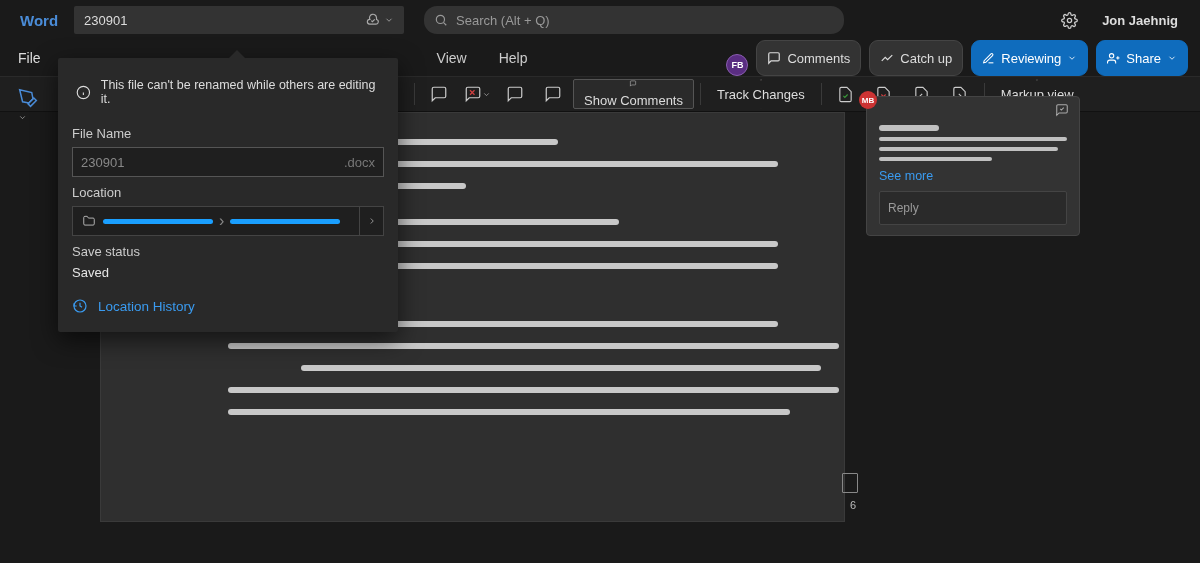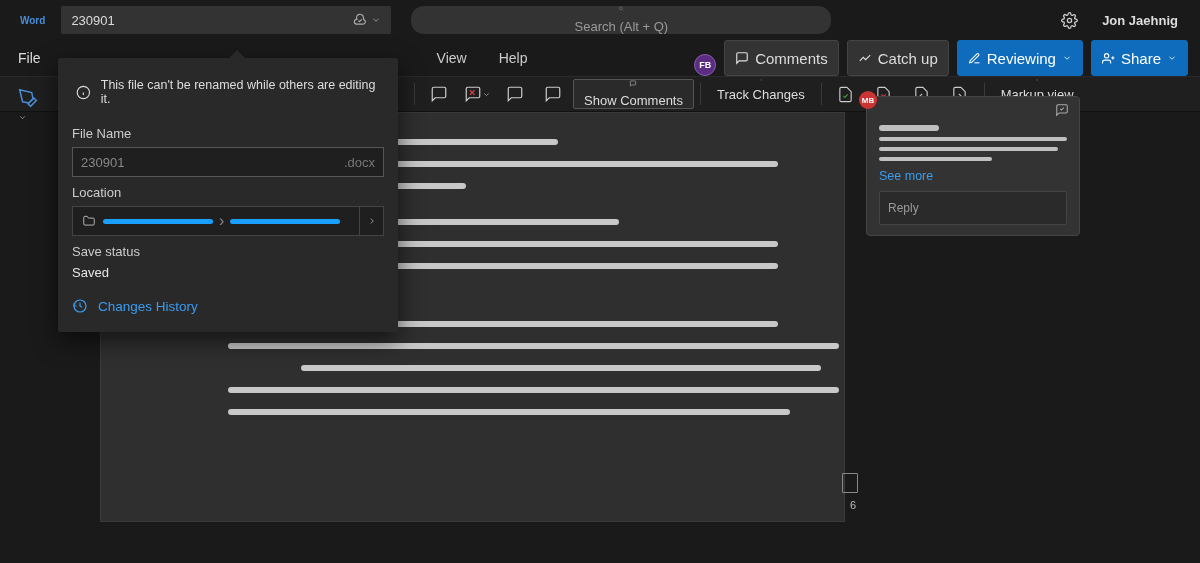--- a/index.html
+++ b/index.html
@@ -1,32 +1,32 @@
 <!DOCTYPE html>
 <html><head>
 <meta charset="utf-8">
 <style>
   * { margin: 0; padding: 0; box-sizing: border-box; font-family: "Segoe UI", Arial, sans-serif; }
   body { background: #1a1a1a; color: #e0e0e0; width: 1200px; height: 563px; overflow: hidden; position: relative; }
   
   .topbar { height: 40px; display: flex; align-items: center; background: #1a1a1a; padding: 0 8px; gap: 4px; }
-  .word-logo { color: #4a8cd8; font-weight: 600; font-size: 10px; padding: 0 12px; }
+  .word-logo { color: #4a8cd8; font-weight: 600; font-size: 15px; padding: 0 12px; }
   .title-area { background: #333; height: 28px; width: 330px; display: flex; align-items: center; padding: 0 10px; font-size: 13px; color: #ddd; border-radius: 2px; justify-content: space-between; }
   .save-status-icon { display: flex; align-items: center; gap: 4px; color: #aaa; }
-  .searchbar { margin-left: 16px; background: #333; height: 28px; width: 420px; display: flex; align-items: center; padding: 0 10px; font-size: 13px; color: #999; border-radius: 13px; gap: 8px; flex-direction: column; }
+  .searchbar { margin-left: 16px; background: #333; height: 28px; width: 420px; display: flex; align-items: center; padding: 0 10px; font-size: 13px; color: #999; border-radius: 13px; gap: 8px; }
   .topbar-spacer { flex: 1; }
   .settings-icon { color: #ccc; padding: 6px; }
   .username { font-size: 13px; color: #ddd; padding: 0 14px; font-weight: bold; }
 
   .tabbar { height: 36px; display: flex; align-items: center; background: #1a1a1a; padding: 0 4px; gap: 4px; border-bottom: none; }
   .tab { font-size: 14px; color: #ccc; padding: 6px 14px; }
   .file-tab { color: #ddd; }
   .tab-right { margin-left: auto; display: flex; align-items: flex-end; gap: 8px; padding-right: 8px; }
   .avatar-circle { width: 22px; height: 22px; border-radius: 50%; background: #5a2d82; border: 1px solid #8a5db0; display: flex; align-items: center; justify-content: center; font-size: 9px; color: #fff; font-weight: bold; }
-  .rbtn { display: flex; align-items: center; gap: 6px; background: #333; border: 1px solid #444; height: 28px; padding: 17px 10px; font-size: 15px; color: #ddd; border-radius: 3px; cursor: pointer; }
+  .rbtn { display: flex; align-items: center; gap: 6px; background: #333; border: 1px solid #444; height: 28px; padding: 17px 10px; font-size: 13px; color: #ddd; border-radius: 9px; cursor: pointer; }
   .rbtn.blue { background: #0f6cbd; border-color: #0f6cbd; color: #fff; }
 
   .ribbon { height: 36px; display: flex; align-items: center; background: #1f1f1f; padding: 0 8px; gap: 2px; border-top: 1px solid #2a2a2a; border-bottom: 1px solid #111; }
   .rib-icon { width: 36px; height: 30px; display: flex; align-items: center; justify-content: center; color: #ccc; border-radius: 2px; }
   .rib-divider { width: 1px; height: 22px; background: #3a3a3a; margin: 0 4px; }
   .rib-button { display: flex; align-items: center; gap: 6px; height: 30px; padding: 0 10px; font-size: 13px; color: #ddd; border-radius: 2px; flex-direction: column; }
   .rib-button.active { border: 1px solid #555; background: #2a2a2a; }
 
   .editor-icon { position: absolute; left: 18px; top: 88px; color: #4a8cd8; }
 
@@ -316,15 +316,15 @@
     </div>
   </div>
   <div class="pop-label">Save status</div>
   <div class="savestatus-val">Saved</div>
   <div class="version-history">
     <svg width="16" height="16" viewBox="0 0 24 24" fill="none" stroke="currentColor" stroke-width="1.8">
         <path d="M3 12a9 9 0 109-9 9 9 0 00-9 9z"></path>
         <polyline points="12 7 12 12 15 14"></polyline>
         <polyline points="3 8 3 12 7 12"></polyline>
       </svg>
-    <span>Changes History</span>
+    <span>Location History</span>
   </div>
 </div>
 
 </body></html>

